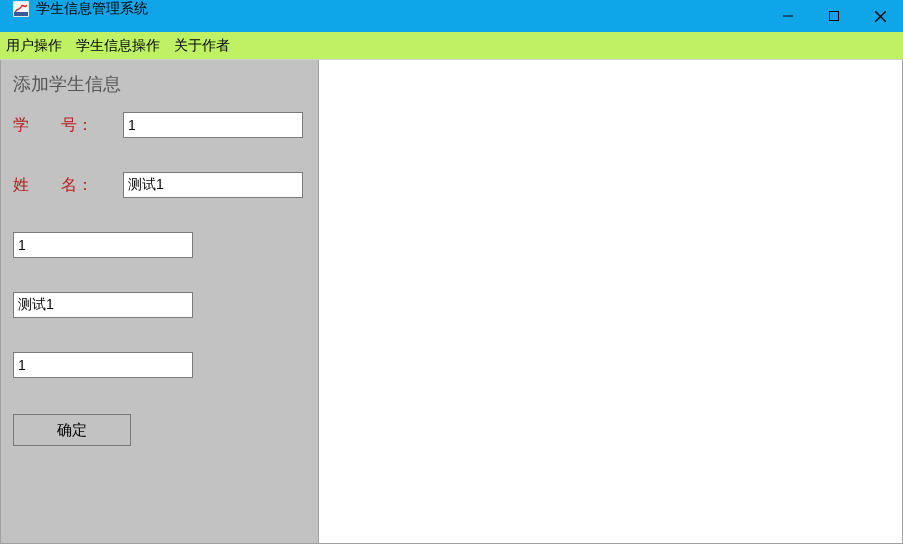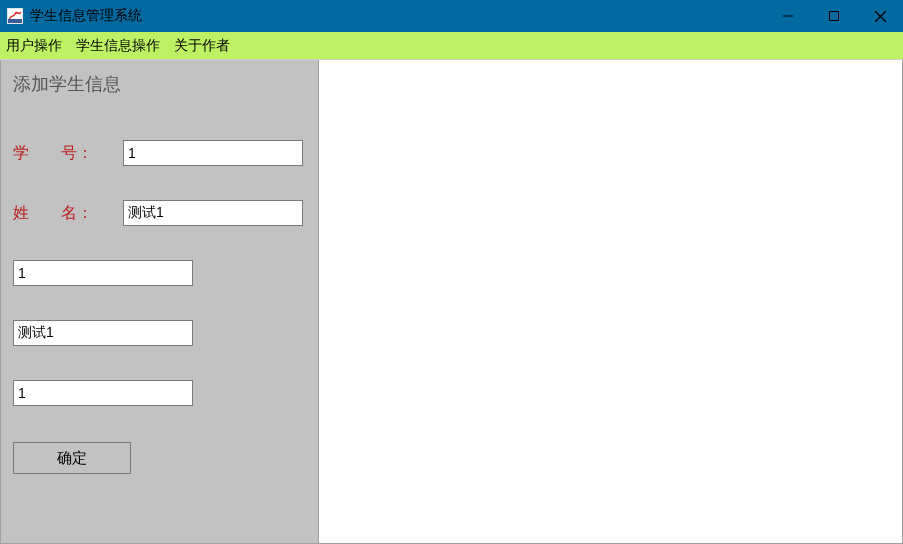--- a/index.html
+++ b/index.html
@@ -9,24 +9,24 @@
     }
     body {
       font-family: "Microsoft YaHei", "SimSun", sans-serif;
       background: #ffffff;
       width: 903px;
       height: 544px;
       overflow: hidden;
     }
     .titlebar {
       height: 32px;
-      background: #0369a1;
+      background: #0ea5e9;
       display: flex;
-      align-items: center;
-      padding-left: 6px;
+      align-items: flex-start;
+      padding-left: 12px;
     }
     .titlebar-icon {
       width: 18px;
       height: 18px;
       margin-right: 6px;
       display: flex;
       align-items: center;
       justify-content: center;
     }
     .titlebar-title {
@@ -77,21 +77,21 @@
       padding: 12px 10px 10px 12px;
       border-right: 1px solid #a0a0a0;
     }
     .right-panel {
       flex: 1;
       background: #ffffff;
     }
     .panel-title {
       font-size: 18px;
       color: #555;
-      margin-bottom: 44px;
+      margin-bottom: 16px;
     }
     .form-row {
       display: flex;
       align-items: center;
       margin-bottom: 34px;
     }
     .form-label {
       width: 110px;
       font-size: 16px;
       color: #b91c1c;

